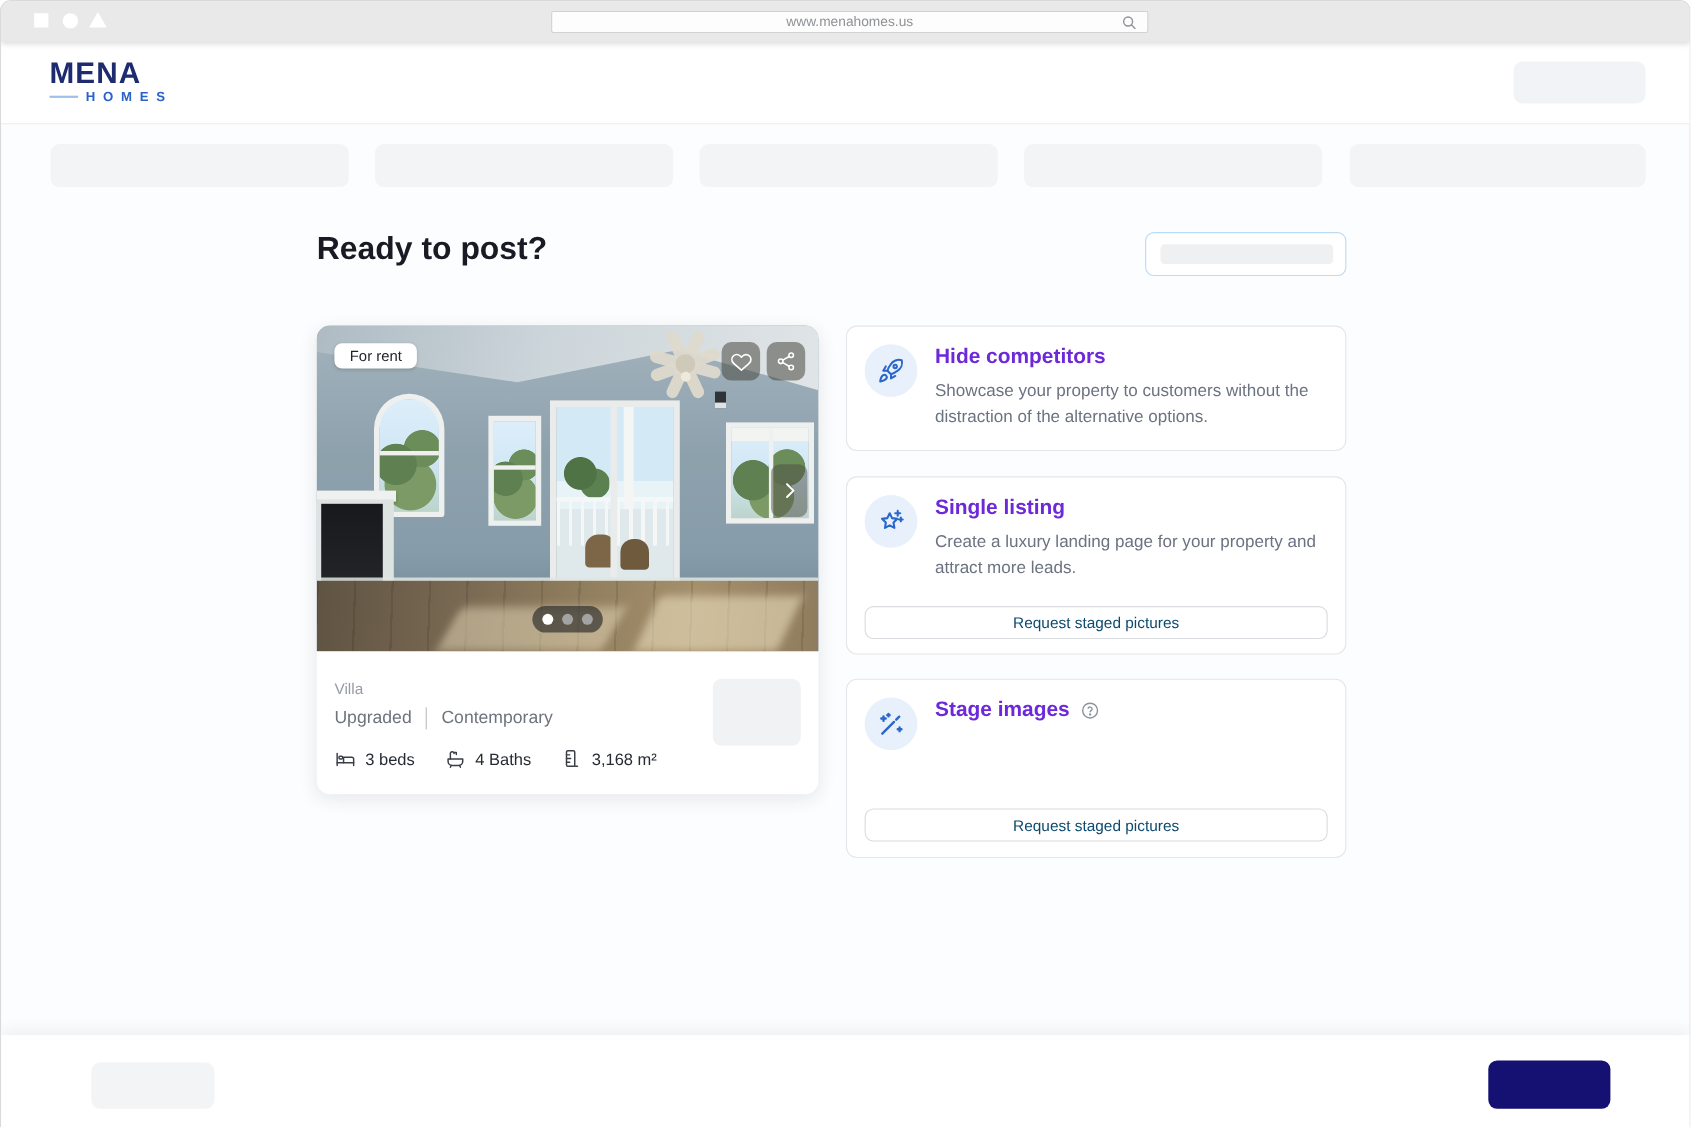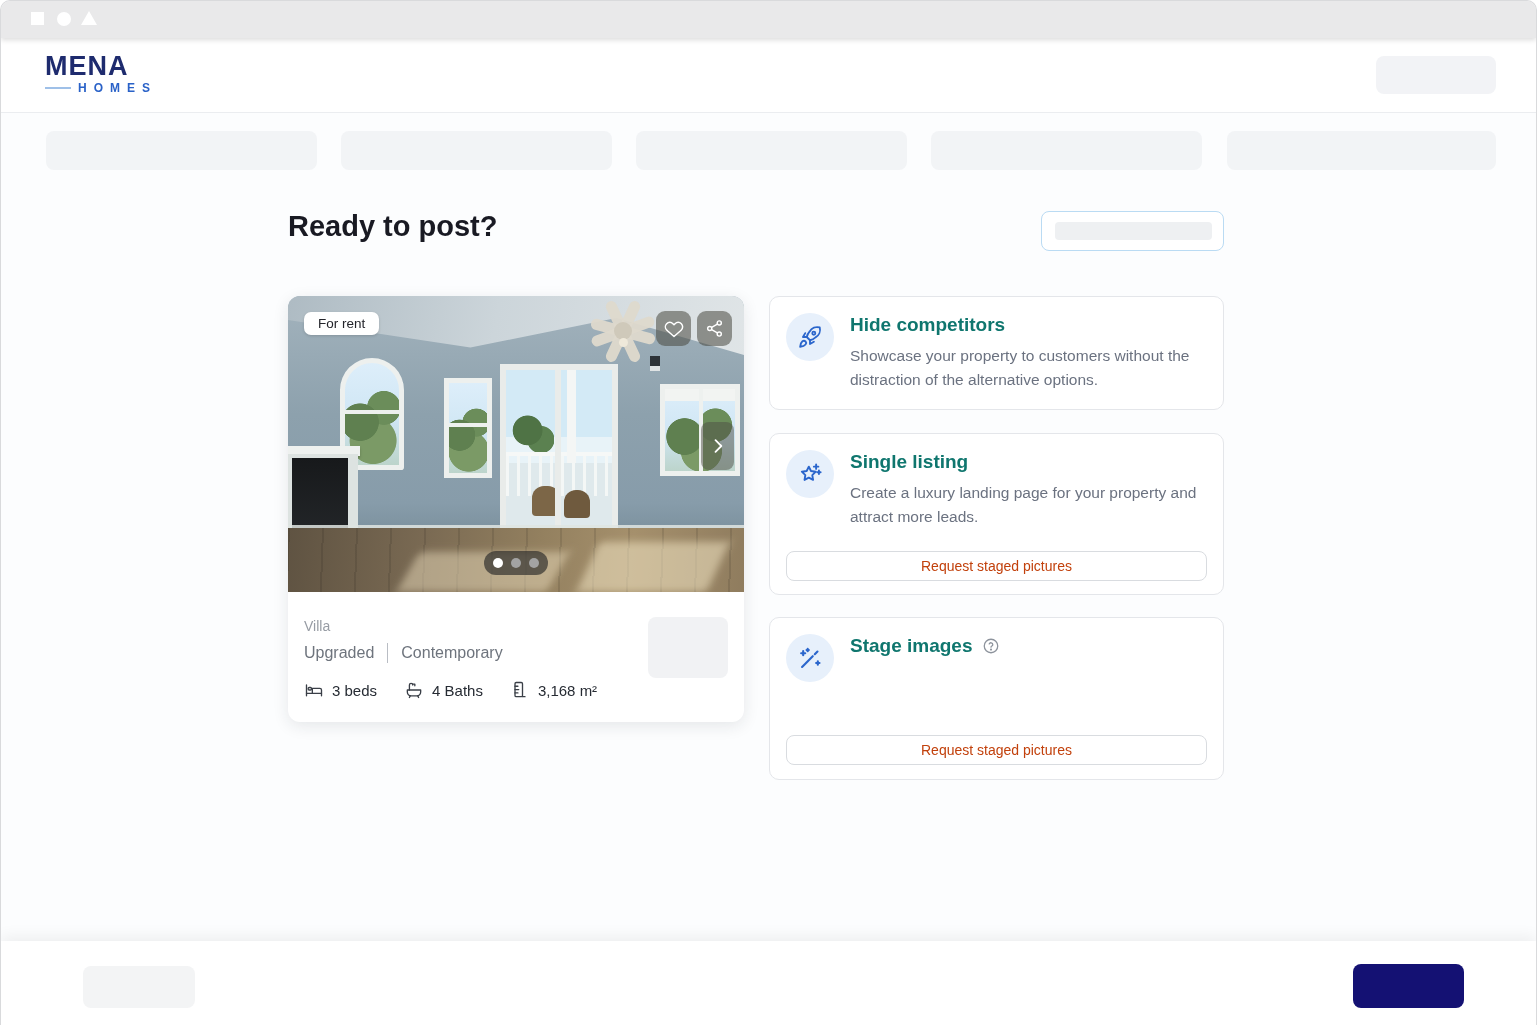--- a/index.html
+++ b/index.html
@@ -106,44 +106,53 @@
   .tag-divider { width:1px; height:20px; background:#b9bdc4; margin:0 13px; }
   .thumb-skel { position:absolute; right:16px; top:25px; width:80px; height:61px; background:#f1f2f4; border-radius:8px; }
   .loc-row { margin-top:19px; display:flex; align-items:center; gap:9px; font-size:14.5px; color:#262b33; }
   .amen-row { margin-top:17px; display:flex; align-items:flex-end; gap:27px; }
   .amen { display:flex; align-items:center; gap:8px; font-size:15px; color:#262b33; }
 
   
   .promo { position:absolute; left:768px; width:455px; background:#fff; border:1px solid #e4e6ea; border-radius:10px; }
   .promo-icon { position:absolute; left:16px; top:16px; width:48px; height:48px; border-radius:50%; background:#e7f0fb;
                 display:flex; align-items:center; justify-content:center; }
-  .promo-title { position:absolute; left:80px; top:17px; font-size:19px; font-weight:700; color:#0f766e;
+  .promo-title { position:absolute; left:80px; top:17px; font-size:19px; font-weight:700; color:#6d28d9;
                  display:flex; align-items:center; gap:9px; }
   .promo-desc { position:absolute; left:80px; top:47px; width:350px; font-size:15.5px; line-height:24px; color:#6b7280; }
   .promo-btn { position:absolute; left:16px; right:16px; top:117px; height:30px; background:#fff;
-               border:1px solid #d9dce0; border-radius:8px; font-size:14px; color:#c2410c;
+               border:1px solid #d9dce0; border-radius:8px; font-size:14px; color:#0c4a6e;
                display:flex; align-items:center; justify-content:center; cursor:pointer; font-family:"Liberation Sans", sans-serif; }
 
   
   .footer { position:absolute; left:0; top:940px; width:100%; height:85px; background:#fff;
             box-shadow:0 -5px 14px rgba(0,0,0,.06); }
   .footer-skel { position:absolute; left:82px; top:25px; width:112px; height:42px; background:#f3f4f5; border-radius:8px; }
   .footer-cta { position:absolute; left:1352px; top:23px; width:111px; height:44px; background:#141173; border-radius:8px; cursor:pointer; }
 
   svg { display:block; }
 </style>
 </head>
 <body>
 
 <div class="screen">
 
   <div class="chrome">
     <div class="win-sq"></div>
     <div class="win-ci"></div>
     <div class="win-tr"></div>
+    <div class="url-bar">
+      <span class="url-text">www.menahomes.us</span>
+      <span class="url-search">
+        <svg width="15" height="15" viewBox="0 0 24 24" fill="none" stroke="#8f9296" stroke-width="2" stroke-linecap="round">
+          <circle cx="10.5" cy="10.5" r="6.5"></circle>
+            <path d="M15.5 15.5 L20.5 20.5"></path>
+        </svg>
+      </span>
+    </div>
   </div>
 
   <div class="header">
     <div class="logo">
       <div class="logo-primary">MENA</div>
       <div class="logo-secondary-row">
         <span class="logo-dash"></span>
         <span class="logo-secondary">HOMES</span>
       </div>
     </div>

